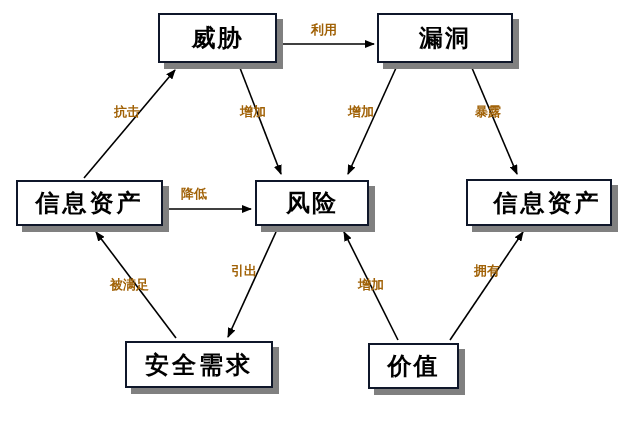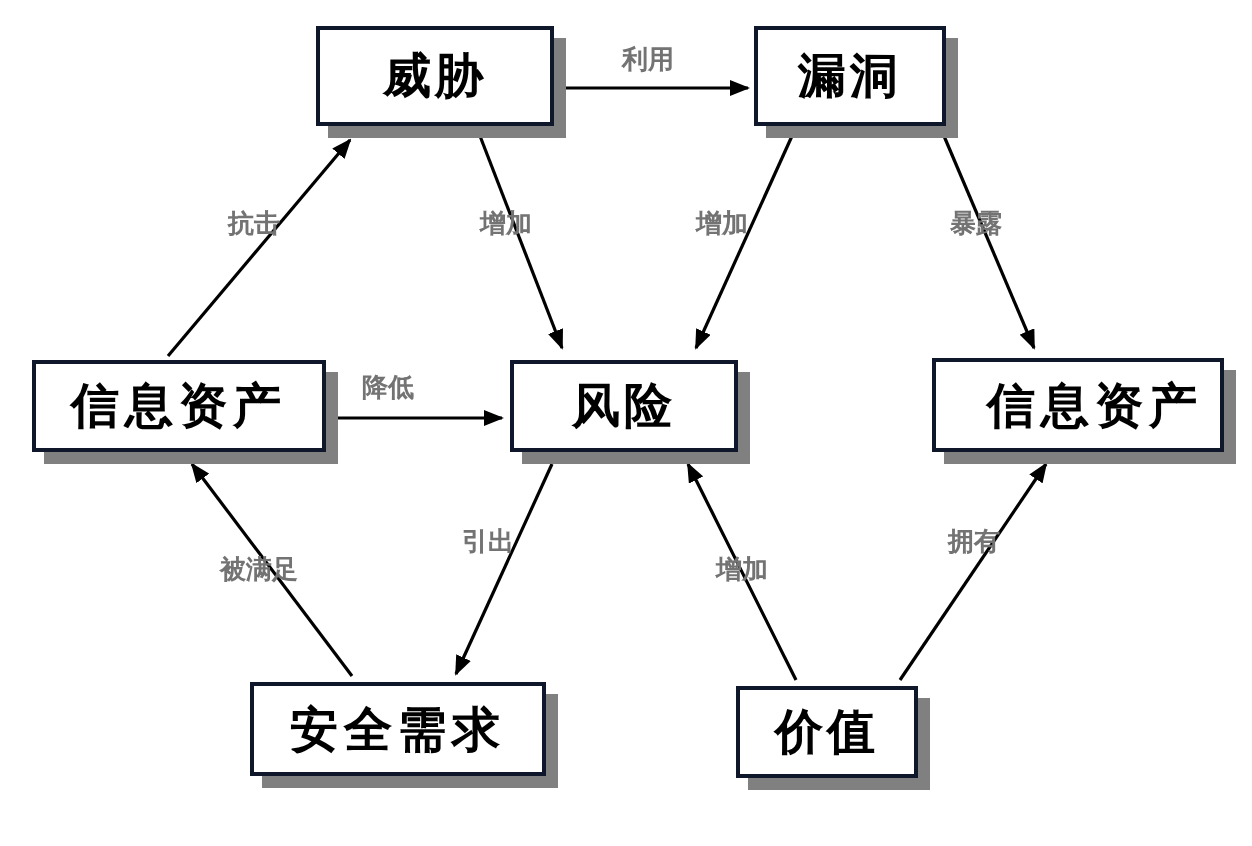--- a/index.html
+++ b/index.html
@@ -45,21 +45,21 @@
     white-space: nowrap;
   }
   .node.wide .node-label {
     letter-spacing: 3px;
   }
   .edge-label {
     position: absolute;
     font-family: "DejaVu Sans", "Liberation Sans", sans-serif;
     font-size: 13px;
     font-weight: 700;
-    color: #737373;
+    color: #a16207;
     white-space: nowrap;
     background: transparent;
     z-index: 8;
     letter-spacing: 0px;
   }
 </style>
 </head>
 <body>
 
 <div id="canvas">
@@ -89,21 +89,21 @@
 
     <line x1="398" y1="340" x2="344" y2="232" stroke="#000000" stroke-width="1.6" marker-end="url(#arrowhead)"></line>
 
     <line x1="450" y1="340" x2="523" y2="232" stroke="#000000" stroke-width="1.6" marker-end="url(#arrowhead)"></line>
   </svg>
 
   <div class="node" style="left:158px; top:13px; width:119px; height:50px;">
     <span class="node-label">威胁</span>
   </div>
 
-  <div class="node" style="left:377px; top:13px; width:96px; height:50px;">
+  <div class="node" style="left:377px; top:13px; width:136px; height:50px;">
     <span class="node-label">漏洞</span>
   </div>
 
   <div class="node wide" style="left:16px; top:180px; width:147px; height:46px;">
     <span class="node-label">信息资产</span>
   </div>
 
   <div class="node" style="left:255px; top:180px; width:114px; height:46px;align-items:center;">
     <span class="node-label">风险</span>
   </div>

